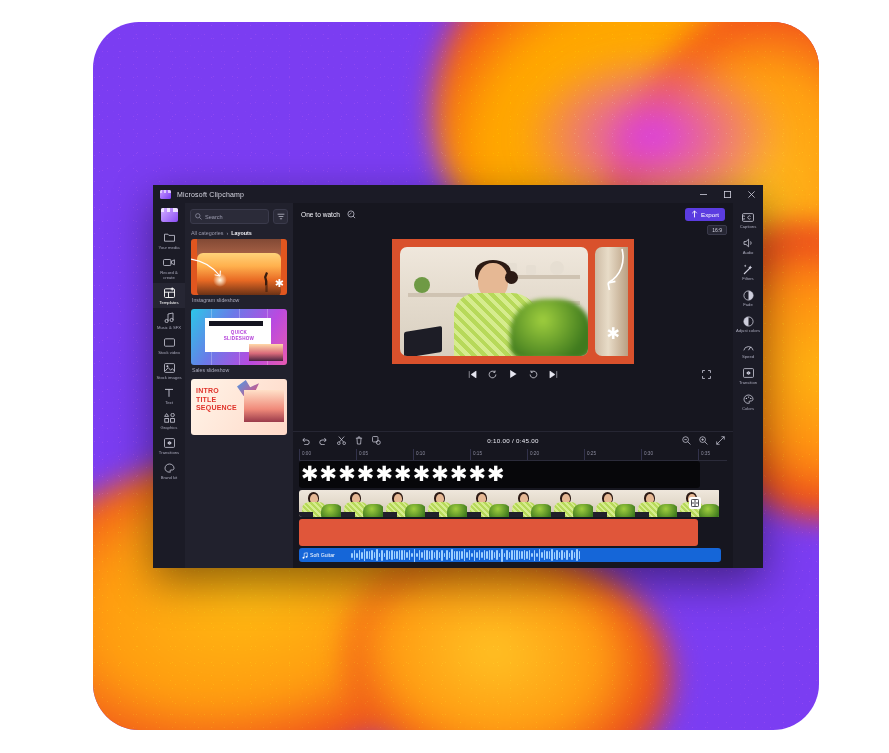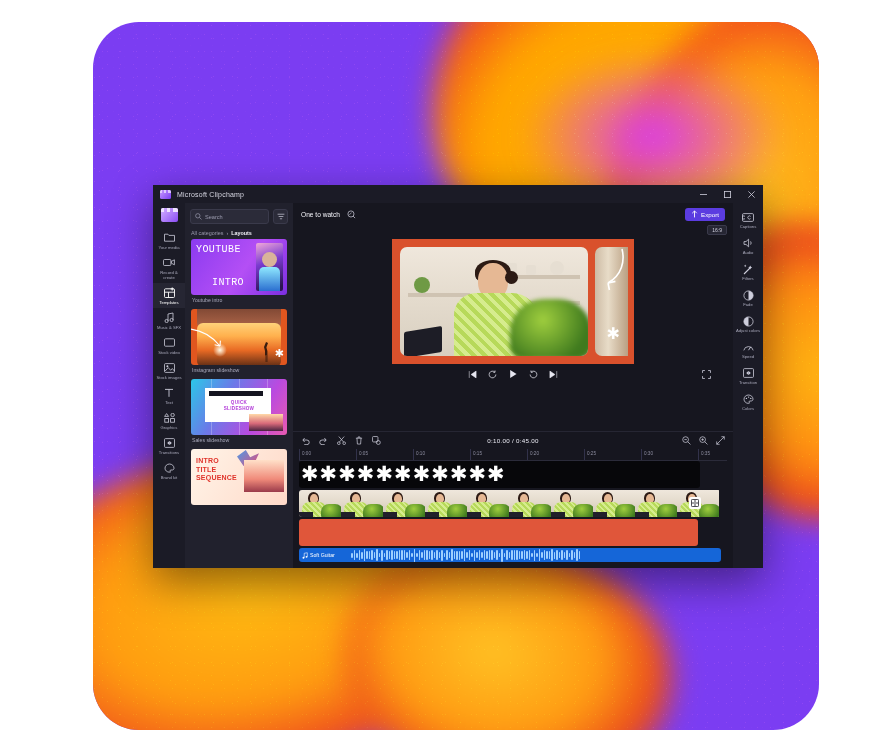--- a/index.html
+++ b/index.html
@@ -376,28 +376,20 @@
         </div>
 
         <div id="crumbs">
           <span>All categories</span>
           <span>›</span>
           <span class="cur">Layouts</span>
         </div>
 
         <div id="tpl-list">
 
-          <div class="tpl">
-            <div class="tpl-thumb t1">
-              <div class="yt">YOUTUBE</div>
-              <div class="in">INTRO</div>
-              <div class="ph"></div>
-            </div>
-            <div class="tpl-name">Youtube intro</div>
-          </div>
 
           <div class="tpl">
             <div class="tpl-thumb t2">
               <div class="top"></div>
               <div class="big"></div>
               <div class="sun"></div>
               <svg class="giraffe" viewBox="0 0 10 22">
                 <path d="M4 22V11l-1-4 2-5 2 1-1.6 4.4L6.4 11V22h-1v-7l-1 .6V22z" fill="#3a1c0e"></path>
               </svg>
               <svg class="arrow" width="40" height="26" viewBox="0 0 40 26">

